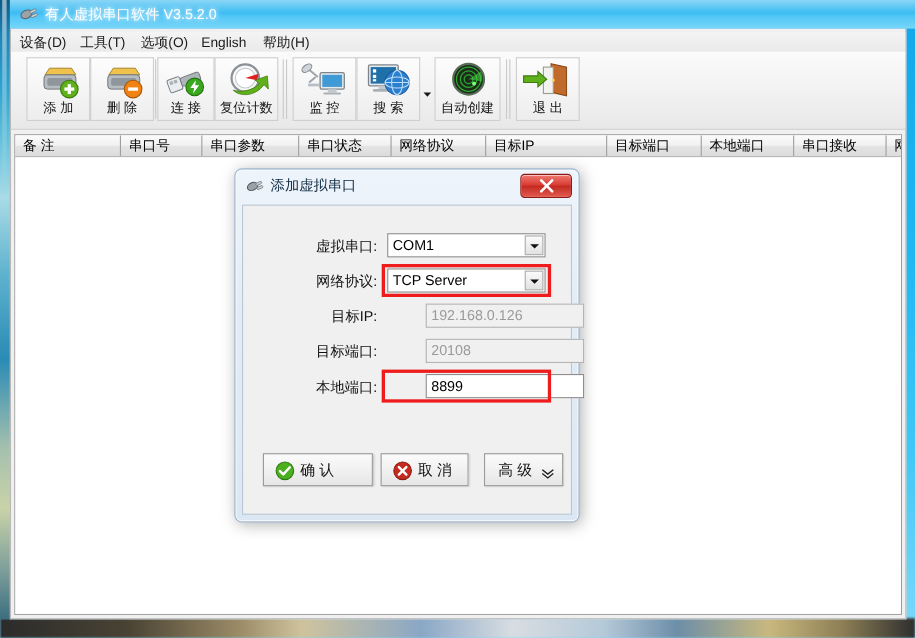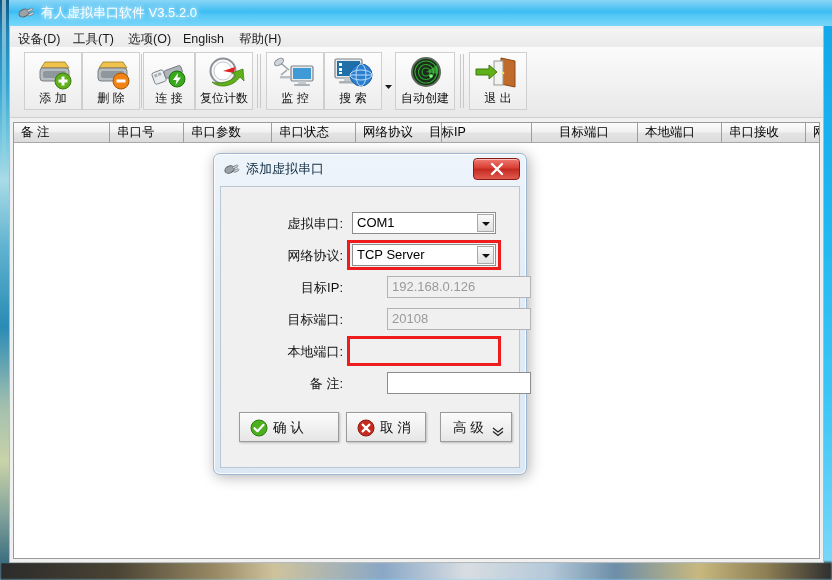--- a/index.html
+++ b/index.html
@@ -386,21 +386,21 @@
 
       </div>
 
       <div class="listwrap">
         <div class="colhdr">
           <div class="col" style="left:0px;width:96px">备 注</div>
           <div class="col" style="left:96px;width:74px">串口号</div>
           <div class="col" style="left:170px;width:88px">串口参数</div>
           <div class="col" style="left:258px;width:84px">串口状态</div>
           <div class="col" style="left:342px;width:86px">网络协议</div>
-          <div class="col" style="left:408px;width:110px">目标IP</div>
+          <div class="col" style="left:428px;width:110px">目标IP</div>
           <div class="col" style="left:538px;width:86px">目标端口</div>
           <div class="col" style="left:624px;width:84px">本地端口</div>
           <div class="col" style="left:708px;width:84px">串口接收</div>
           <div class="col" style="left:792px;width:84px">网络接收</div>
         </div>
         <div class="rows"></div>
       </div>
 
     </div>
   </div>
@@ -448,27 +448,24 @@
         <div class="fctl txt ro">192.168.0.126</div>
       </div>
 
       <div class="frow" style="top:121px">
         <div class="flabel">目标端口:</div>
         <div class="fctl txt ro">20108</div>
       </div>
 
       <div class="frow" style="top:153px">
         <div class="flabel">本地端口:</div>
+        <div class="fctl txt">8899</div>
         <div class="hl" style="left:126px;top:-4px;width:154px;height:30px"></div>
       </div>
 
-      <div class="frow" style="top:185px">
-        <div class="flabel">备 注:</div>
-        <div class="fctl txt"></div>
-      </div>
 
       <div class="dbtn" style="left:18px;top:225px;width:100px">
         <span class="bico">
           <svg width="18" height="18" viewBox="0 0 18 18">
             <circle cx="9" cy="9" r="8" fill="#4caf1f" stroke="#2f7a10" stroke-width="1"></circle>
             <path d="M4.5 9.2 L7.5 12.2 L13.5 5.8" stroke="#ffffff" stroke-width="2.2" fill="none" stroke-linecap="round" stroke-linejoin="round"></path>
           </svg>
         </span>
         <span class="btxt" style="left:33px">确 认</span>
       </div>

